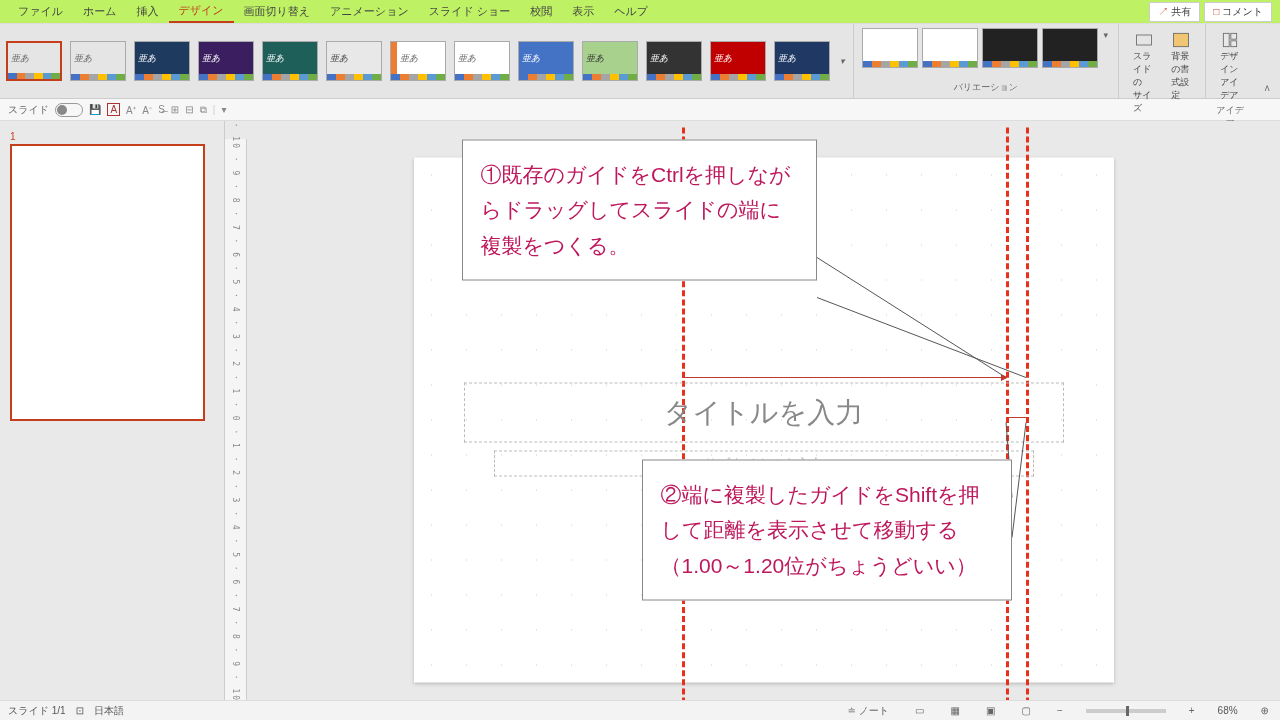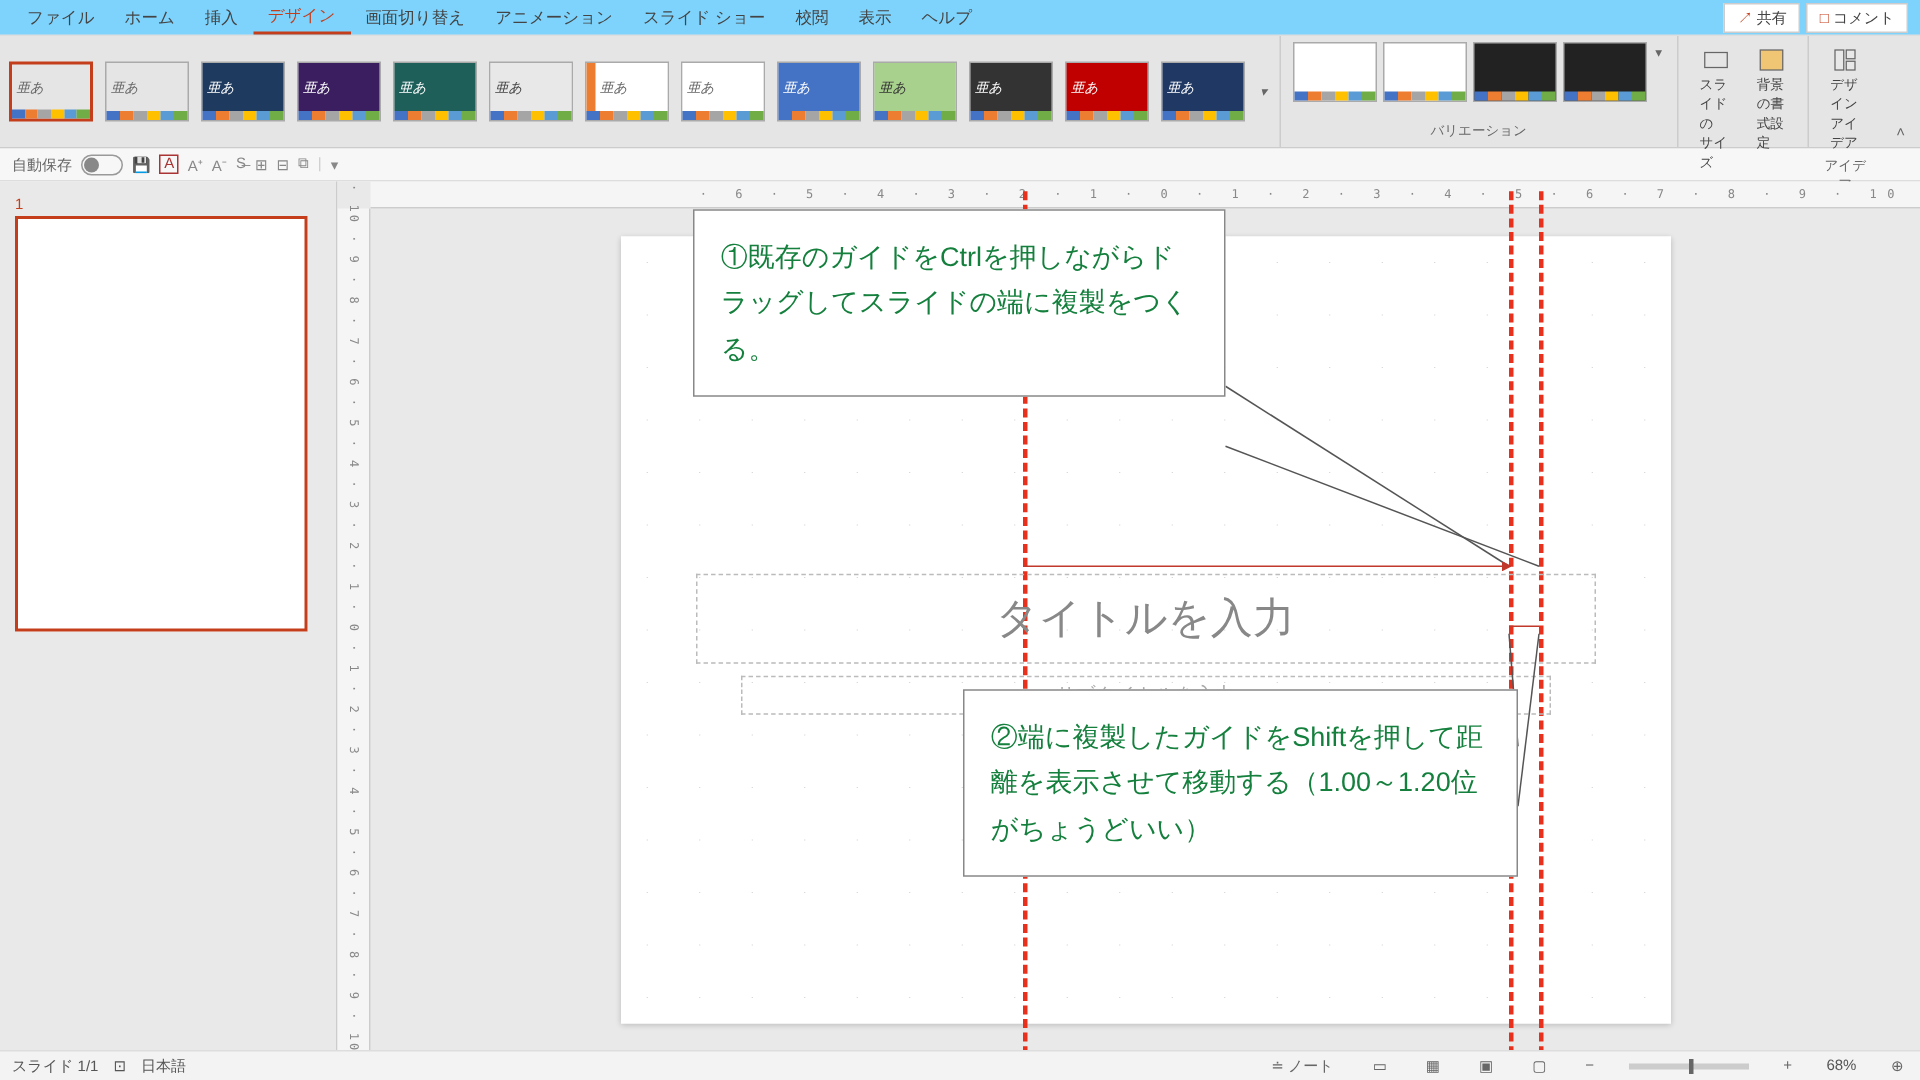--- a/index.html
+++ b/index.html
@@ -1,19 +1,19 @@
 <!DOCTYPE html>
 <html><head>
 <meta charset="utf-8">
 <style>
 * { margin: 0; padding: 0; box-sizing: border-box; font-family: "Yu Gothic UI", "Meiryo", sans-serif; }
 body { background: #fff; width: 1280px; height: 720px; overflow: hidden; position: relative; }
 
 
-.menu-bar { display: flex; align-items: center; padding: 4px 8px; font-size: 11px; border-bottom: 1px solid #ddd; height: 24px; background: #7dd3fc; }
+.menu-bar { display: flex; align-items: center; padding: 4px 8px; font-size: 11px; border-bottom: 1px solid #ddd; height: 24px; background: #bef264; }
 .menu-item { padding: 3px 10px; color: #444; cursor: pointer; }
 .menu-item.active { color: #c43e1c; border-bottom: 2px solid #c43e1c; }
 .menu-right { margin-left: auto; display: flex; gap: 4px; }
 .menu-btn { border: 1px solid #ccc; padding: 2px 8px; font-size: 10px; color: #444; background: #fff; }
 
 
 .ribbon { display: flex; background: #e5e5e5; height: 75px; border-bottom: 1px solid #ccc; }
 .theme-gallery { display: flex; gap: 8px; padding: 6px; align-items: center; font-style: italic; }
 .theme-thumb { width: 56px; height: 40px; border: 1px solid #aaa; display: flex; flex-direction: column; justify-content: space-between; font-size: 9px; position: relative; cursor: pointer; }
 .theme-thumb.sel { border: 2px solid #c43e1c; }
@@ -75,21 +75,21 @@
 .title-ph { position:absolute; left:50px; right:50px; top:225px; height:60px; border:1px dashed #bbb; display:flex; align-items:center; justify-content:center; font-size:28px; color:#888; }
 .subtitle-ph { position:absolute; left:80px; right:80px; top:293px; height:26px; border:1px dashed #bbb; display:flex; align-items:center; justify-content:center; font-size:13px; color:#aaa; }
 
 
 .guide-v { position:absolute; top:-30px; bottom:-30px; border-left: 3px dashed #e8301c; }
 .guide-v.g1 { left: 268px; }
 .guide-v.g2 { left: 592px; }
 .guide-v.g3 { left: 612px; }
 
 
-.callout { position: absolute; background: #fff; border: 1px solid #888; padding: 16px 18px; font-size: 18px; color: #15803d; line-height: 1.7; z-index: 5; }
+.callout { position: absolute; background: #fff; border: 1px solid #888; padding: 16px 18px; font-size: 21px; color: #be185d; line-height: 1.7; z-index: 5; }
 .callout-1 { left: 48px; top: -18px; width: 355px; }
 .callout-2 { left: 228px; top: 302px; width: 370px; }
 .leader { position:absolute; stroke:#c0392b; stroke-width:1; fill:none; z-index:4; pointer-events:none; }
 
 
 .status { position: absolute; bottom: 0; left: 0; right: 0; height: 20px; background: #f3f3f3; border-top: 1px solid #ddd; display: flex; align-items: center; font-size: 10px; color: #555; padding: 0 8px; gap: 10px; }
 .status-right { margin-left: auto; display: flex; align-items: center; gap: 20px; }
 .view-btn { cursor:pointer; color:#666; padding:0 3px; }
 .zoom-slider { width: 80px; height: 4px; background: #ccc; position: relative; }
 .zoom-slider::after { content:""; position:absolute; left:50%; top:-3px; width:3px; height:10px; background:#666; }
@@ -336,43 +336,40 @@
         </svg>
       <span style="white-space:pre-line">デザイン
 アイデア</span>
     </div>
     <div class="ribbon-group-label">アイデア</div>
   </div>
   <div class="ribbon-collapse">˄</div>
 </div>
 
 <div class="qat">
-  <span>自動保存</span>
+  <span>スライド</span>
   <div class="qat-toggle"></div>
   <span class="qat-icon">💾</span>
   <span class="qat-icon" style="border:1px solid #a33;padding:0 2px;">A</span>
   <span class="qat-icon" style="color:#888">A⁺</span>
   <span class="qat-icon" style="color:#888">A⁻</span>
   <span class="qat-icon" style="color:#888">S̶</span>
   <span class="qat-icon" style="color:#888">⊞</span>
   <span class="qat-icon" style="color:#888">⊟</span>
   <span class="qat-icon" style="color:#888">⧉</span>
   <span class="qat-sep">|</span>
   <span class="qat-icon" style="color:#888">▾</span>
 </div>
 
 <div class="main">
   <div class="slide-panel">
     <div class="slide-num">1</div>
     <div class="slide-thumb"></div>
   </div>
   <div class="editor">
-    <div class="ruler-h">
-        <span class="ruler-h-inner" style="right:10px;letter-spacing:7px;">· 6 · 5 · 4 · 3 · 2 · 1 · 0 · 1 · 2 · 3 · 4 · 5 · 6 · 7 · 8 · 9 · 10</span>
-      </div>
     <div class="ruler-v">
         <span class="ruler-v-inner" style="letter-spacing:2px;">14 · 13 · 12 · 11 · 10 · 9 · 8 · 7 · 6 · 5 · 4 · 3 · 2 · 1 · 0 · 1 · 2 · 3 · 4 · 5 · 6 · 7 · 8 · 9 · 10 · 11 · 12 · 13 · 14</span>
       </div>
     <div class="canvas-wrap">
       <div class="slide-canvas">
         <div class="guide-v g1"></div>
         <div class="guide-v g2"></div>
         <div class="guide-v g3"></div>
         <div class="title-ph">タイトルを入力</div>
         <div class="subtitle-ph">サブタイトルを入力</div>

